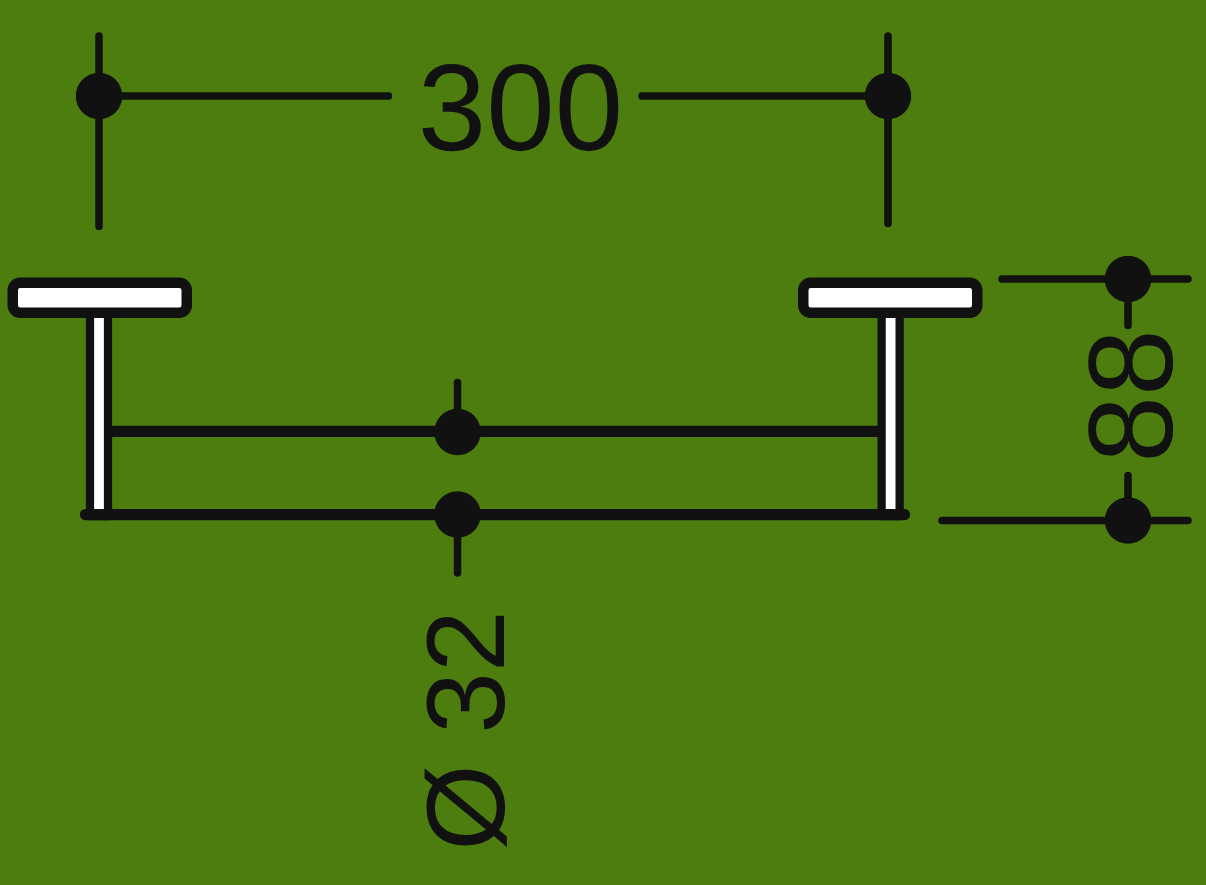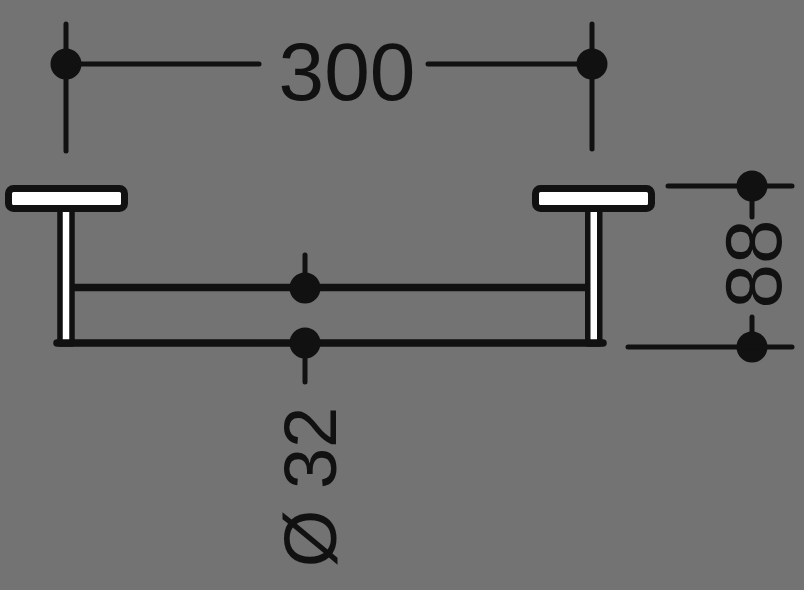--- a/index.html
+++ b/index.html
@@ -4,21 +4,21 @@
 <style>
   html, body {
     margin: 0;
     padding: 0;
     background: #ffffff;
   }
   .canvas {
     position: relative;
     width: 804px;
     height: 590px;
-    background: #737373;
+    background: #4d7c0f;
     overflow: hidden;
     font-family: "Liberation Sans", sans-serif;
   }
   svg { display: block; }
   .stroke {
     stroke: #111111;
     fill: none;
     stroke-linecap: round;
     stroke-linejoin: round;
   }

